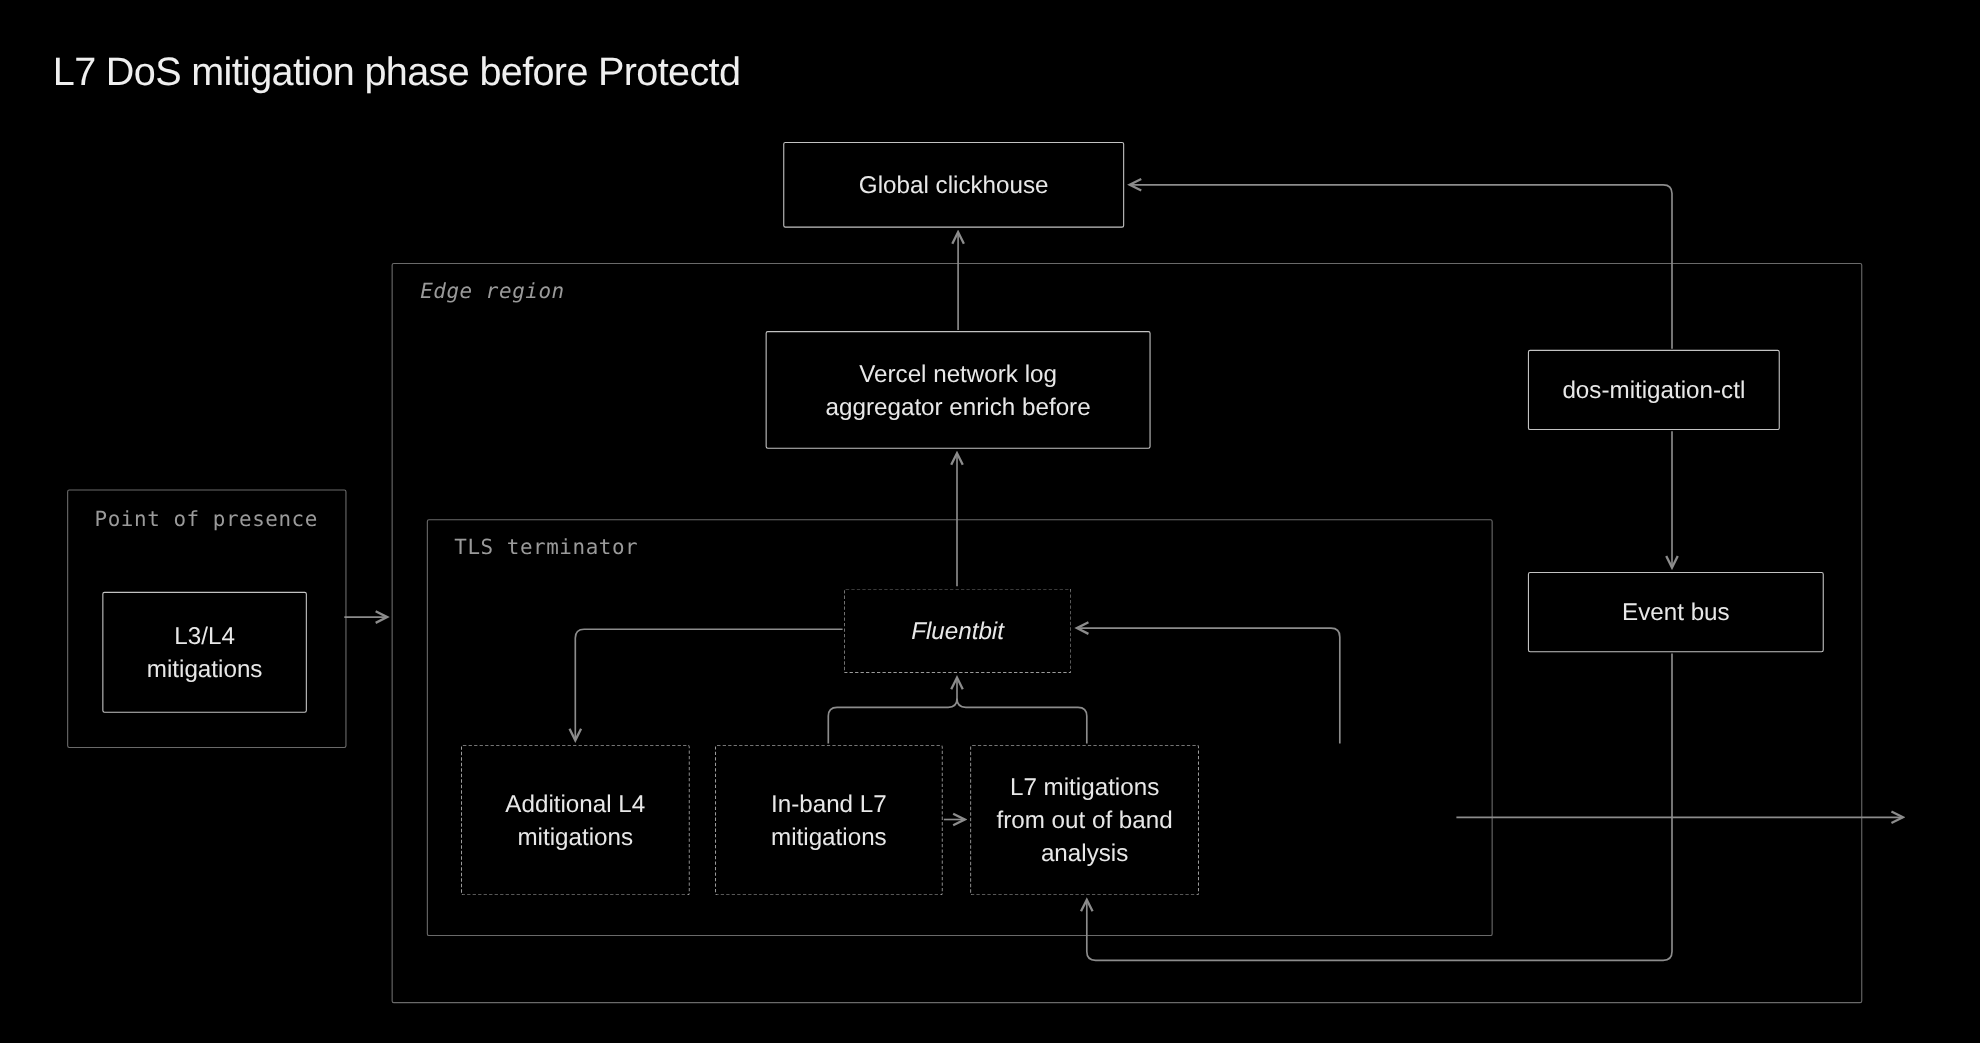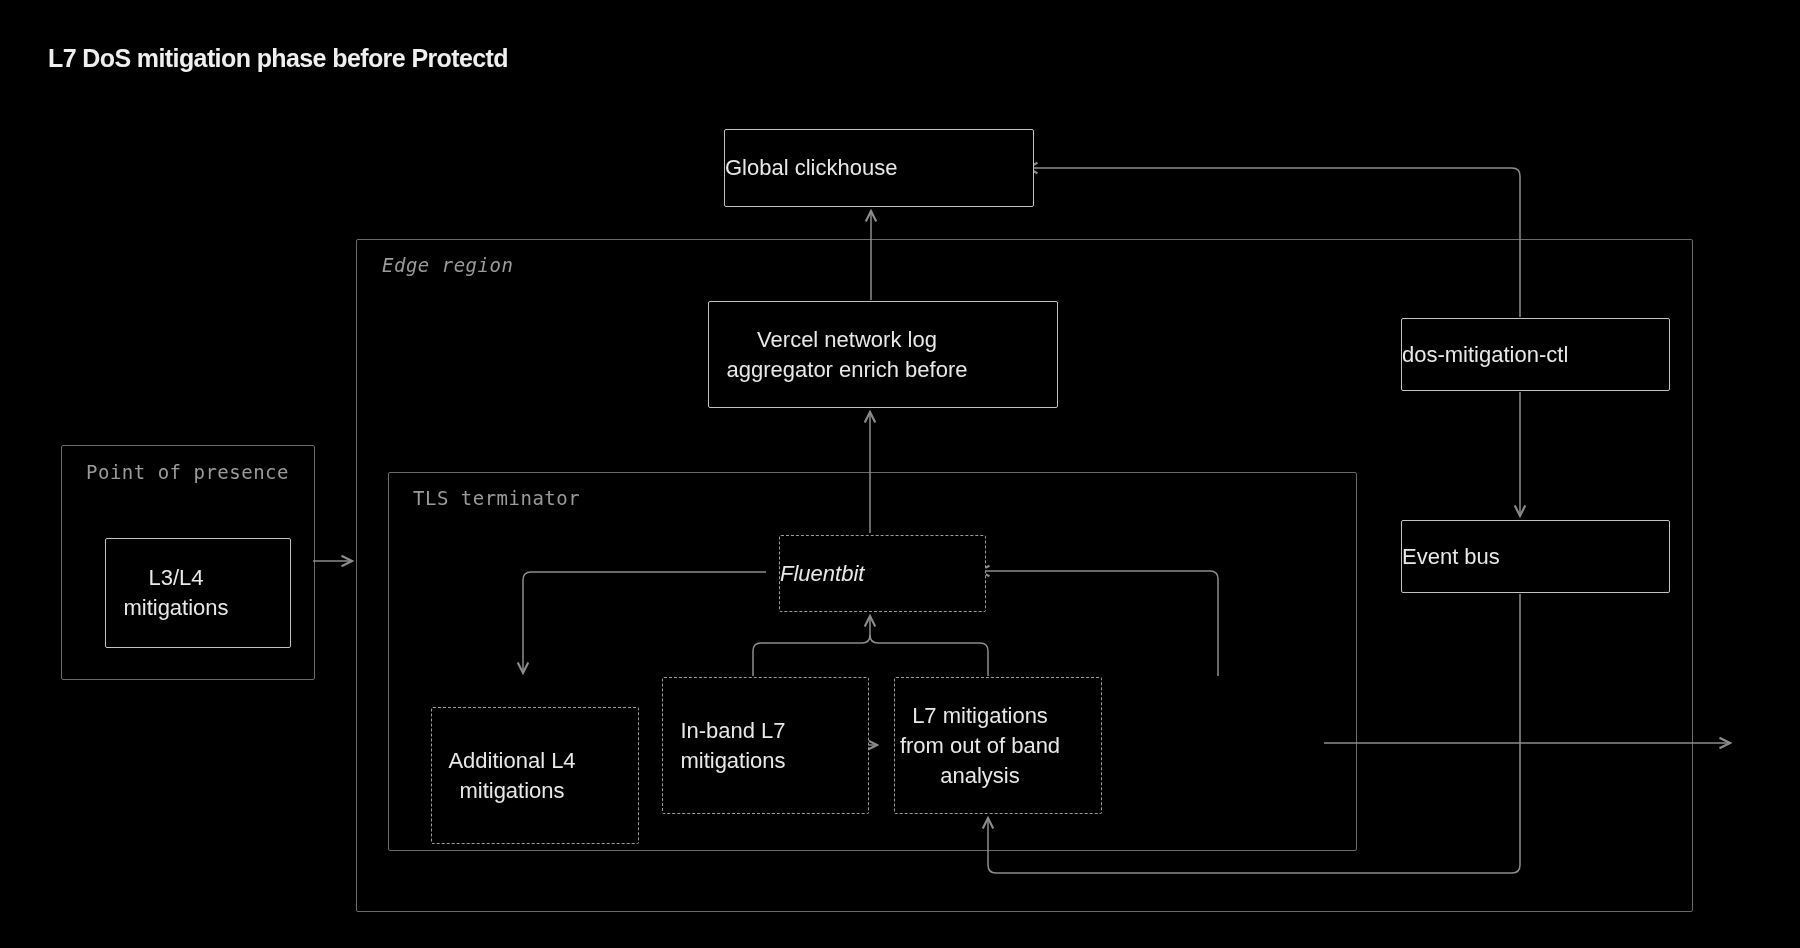--- a/index.html
+++ b/index.html
@@ -12,41 +12,40 @@
     --container_label:#9a9a9a;
     --title_text:#efefef;
   }
   html,body{margin:0;padding:0;background:var(--background);}
   #stage{
     position:relative;width:1800px;height:948px;background:var(--background);
     font-family:"Liberation Sans",sans-serif;overflow:hidden;
   }
   .title{
     position:absolute;left:48px;top:44px;
-    font-size:25px;font-weight:700;letter-spacing:-0.6px;
+    font-size:36px;font-weight:400;letter-spacing:-0.6px;
     color:var(--title_text);
   }
   .container{
     position:absolute;border:1.5px solid var(--container_border);
     border-radius:2px;z-index:1;
   }
   .container .clabel{
     position:absolute;
     font-family:"DejaVu Sans Mono","Liberation Mono",monospace;
     font-size:19px;color:var(--container_label);
     white-space:nowrap;letter-spacing:0.5px;
   }
   svg.wires{position:absolute;left:0;top:0;z-index:2;}
   .node{
     position:absolute;box-sizing:border-box;background:var(--background);
     border:1.5px solid var(--node_border);border-radius:2px;
-    display:flex;align-items:center;justify-content:flex-start;
+    display:flex;align-items:center;justify-content:center;
     z-index:3;color:var(--node_text);font-size:22px;line-height:30px;
     text-align:center;
-    margin-left:12px;
   }
   .node.dashed{border:1.5px dashed var(--dashed_border);}
   .node span{display:block;}
 </style>
 </head>
 <body>
 
 <div id="stage">
 
   <div class="title">L7 DoS mitigation phase before Protectd</div>
@@ -86,37 +85,37 @@
   </svg>
 
   <div class="node" style="left:712px;top:129px;width:310px;height:78px;">
     <span>Global clickhouse</span>
   </div>
 
   <div class="node" style="left:696px;top:301px;width:350px;height:107px;">
     <span style="width:276px;">Vercel network log aggregator enrich before</span>
   </div>
 
-  <div class="node" style="left:1389px;top:318px;width:269px;height:73px;">
+  <div class="node" style="left:1389px;top:318px;width:229px;height:73px;">
     <span>dos-mitigation-ctl</span>
   </div>
 
   <div class="node" style="left:1389px;top:520px;width:269px;height:73px;">
     <span>Event bus</span>
   </div>
 
   <div class="node" style="left:93px;top:538px;width:186px;height:110px;">
     <span style="width:140px;">L3/L4 mitigations</span>
   </div>
 
   <div class="node dashed" style="left:767px;top:535px;width:207px;height:77px;font-style:italic;">
     <span>Fluentbit</span>
   </div>
 
-  <div class="node dashed" style="left:419px;top:707px;width:208px;height:137px;">
+  <div class="node dashed" style="left:419px;top:677px;width:208px;height:137px;">
     <span style="width:160px;">Additional L4 mitigations</span>
   </div>
 
   <div class="node dashed" style="left:650px;top:677px;width:207px;height:137px;">
     <span style="width:140px;">In-band L7 mitigations</span>
   </div>
 
   <div class="node dashed" style="left:882px;top:677px;width:208px;height:137px;">
     <span style="width:170px;">L7 mitigations from out of band analysis</span>
   </div>

